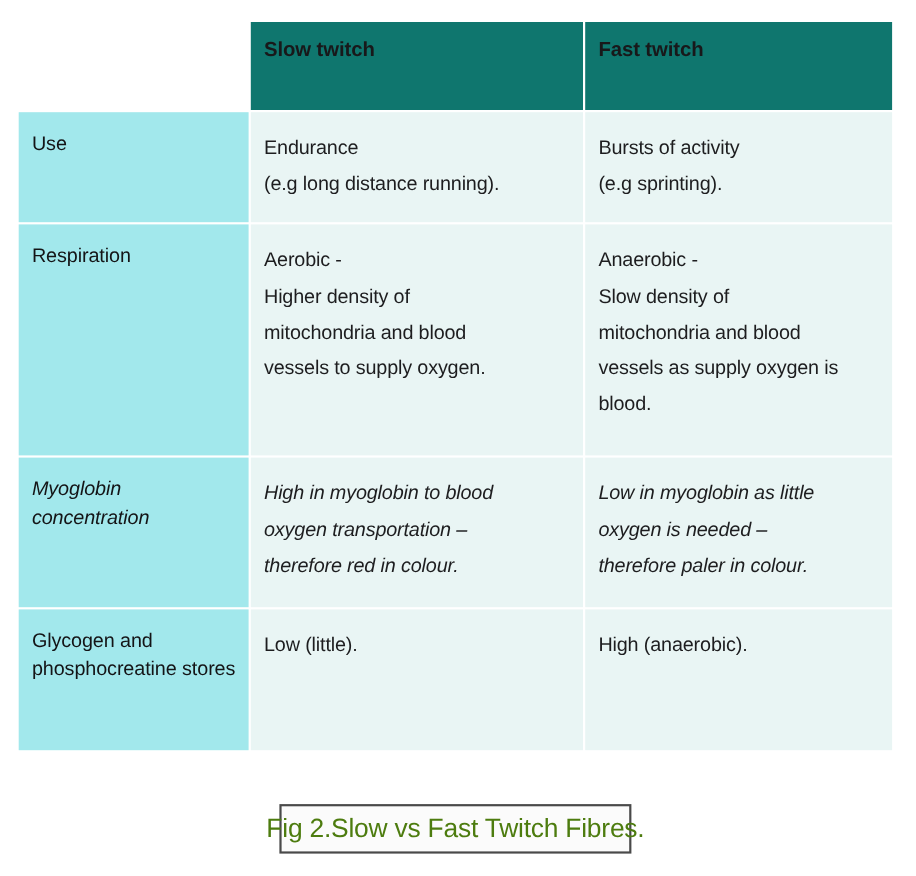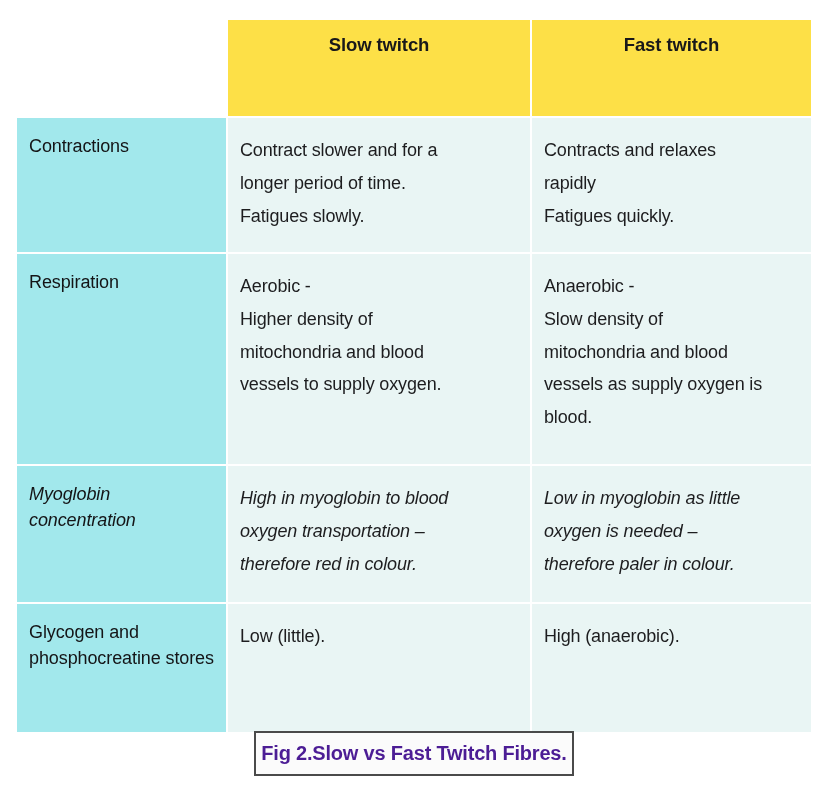--- a/index.html
+++ b/index.html
@@ -44,28 +44,27 @@
     text-align: left;
     font-weight: normal;
   }
 
   
   tr.head-row td.head-blank {
     background: #ffffff;
     padding: 0;
   }
   tr.head-row th.head-cell {
-    background: #fde047;
+    background: #0f766e;
     height: 54px;
-    padding: 14px 12px 28px 12px;
+    padding: 14px 12px 12px 12px;
     font-weight: bold;
     font-size: 18.5px;
     color: #18181a;
     letter-spacing: -0.1px;
-    text-align: center;
   }
 
   
   td.label-cell {
     background: #a2e8ec;
     font-weight: bold;
     font-size: 18px;
     color: #141416;
     line-height: 1.42;
     letter-spacing: -0.1px;
@@ -98,23 +97,23 @@
     width: 320px;
     height: 45px;
     box-sizing: border-box;
     border: 2px solid #4a4a4a;
     background: #fbfbfb;
     display: flex;
     align-items: center;
     justify-content: center;
   }
   .caption-text {
-    font-size: 20px;
-    font-weight: bold;
-    color: #4c1d95;
+    font-size: 24px;
+    font-weight: normal;
+    color: #4d7c0f;
     letter-spacing: -0.2px;
     white-space: nowrap;
   }
 </style>
 </head>
 <body>
 
 <div id="page">
 
   <table class="fibre-table">
@@ -125,34 +124,32 @@
     </colgroup>
     <thead>
       <tr class="head-row">
         <td class="head-blank"></td>
         <th class="head-cell">Slow twitch</th>
         <th class="head-cell">Fast twitch</th>
       </tr>
     </thead>
     <tbody>
 
-
-      <tr class="r-contr">
-        <td class="label-cell">Contractions</td>
+      <tr class="r-use">
+        <td class="label-cell">Use</td>
         <td class="body-cell">
-          <span class="line">Contract slower and for a</span>
-          <span class="line">longer period of time.</span>
-          <span class="line">Fatigues slowly.</span>
+          <span class="line">Endurance</span>
+          <span class="line">(e.g long distance running).</span>
         </td>
         <td class="body-cell">
-          <span class="line">Contracts and relaxes</span>
-          <span class="line">rapidly</span>
-          <span class="line">Fatigues quickly.</span>
+          <span class="line">Bursts of activity</span>
+          <span class="line">(e.g sprinting).</span>
         </td>
       </tr>
+
 
       <tr class="r-resp">
         <td class="label-cell">Respiration</td>
         <td class="body-cell">
           <span class="line">Aerobic -</span>
           <span class="line">Higher density of</span>
           <span class="line">mitochondria and blood</span>
           <span class="line">vessels to supply oxygen.</span>
         </td>
         <td class="body-cell">

